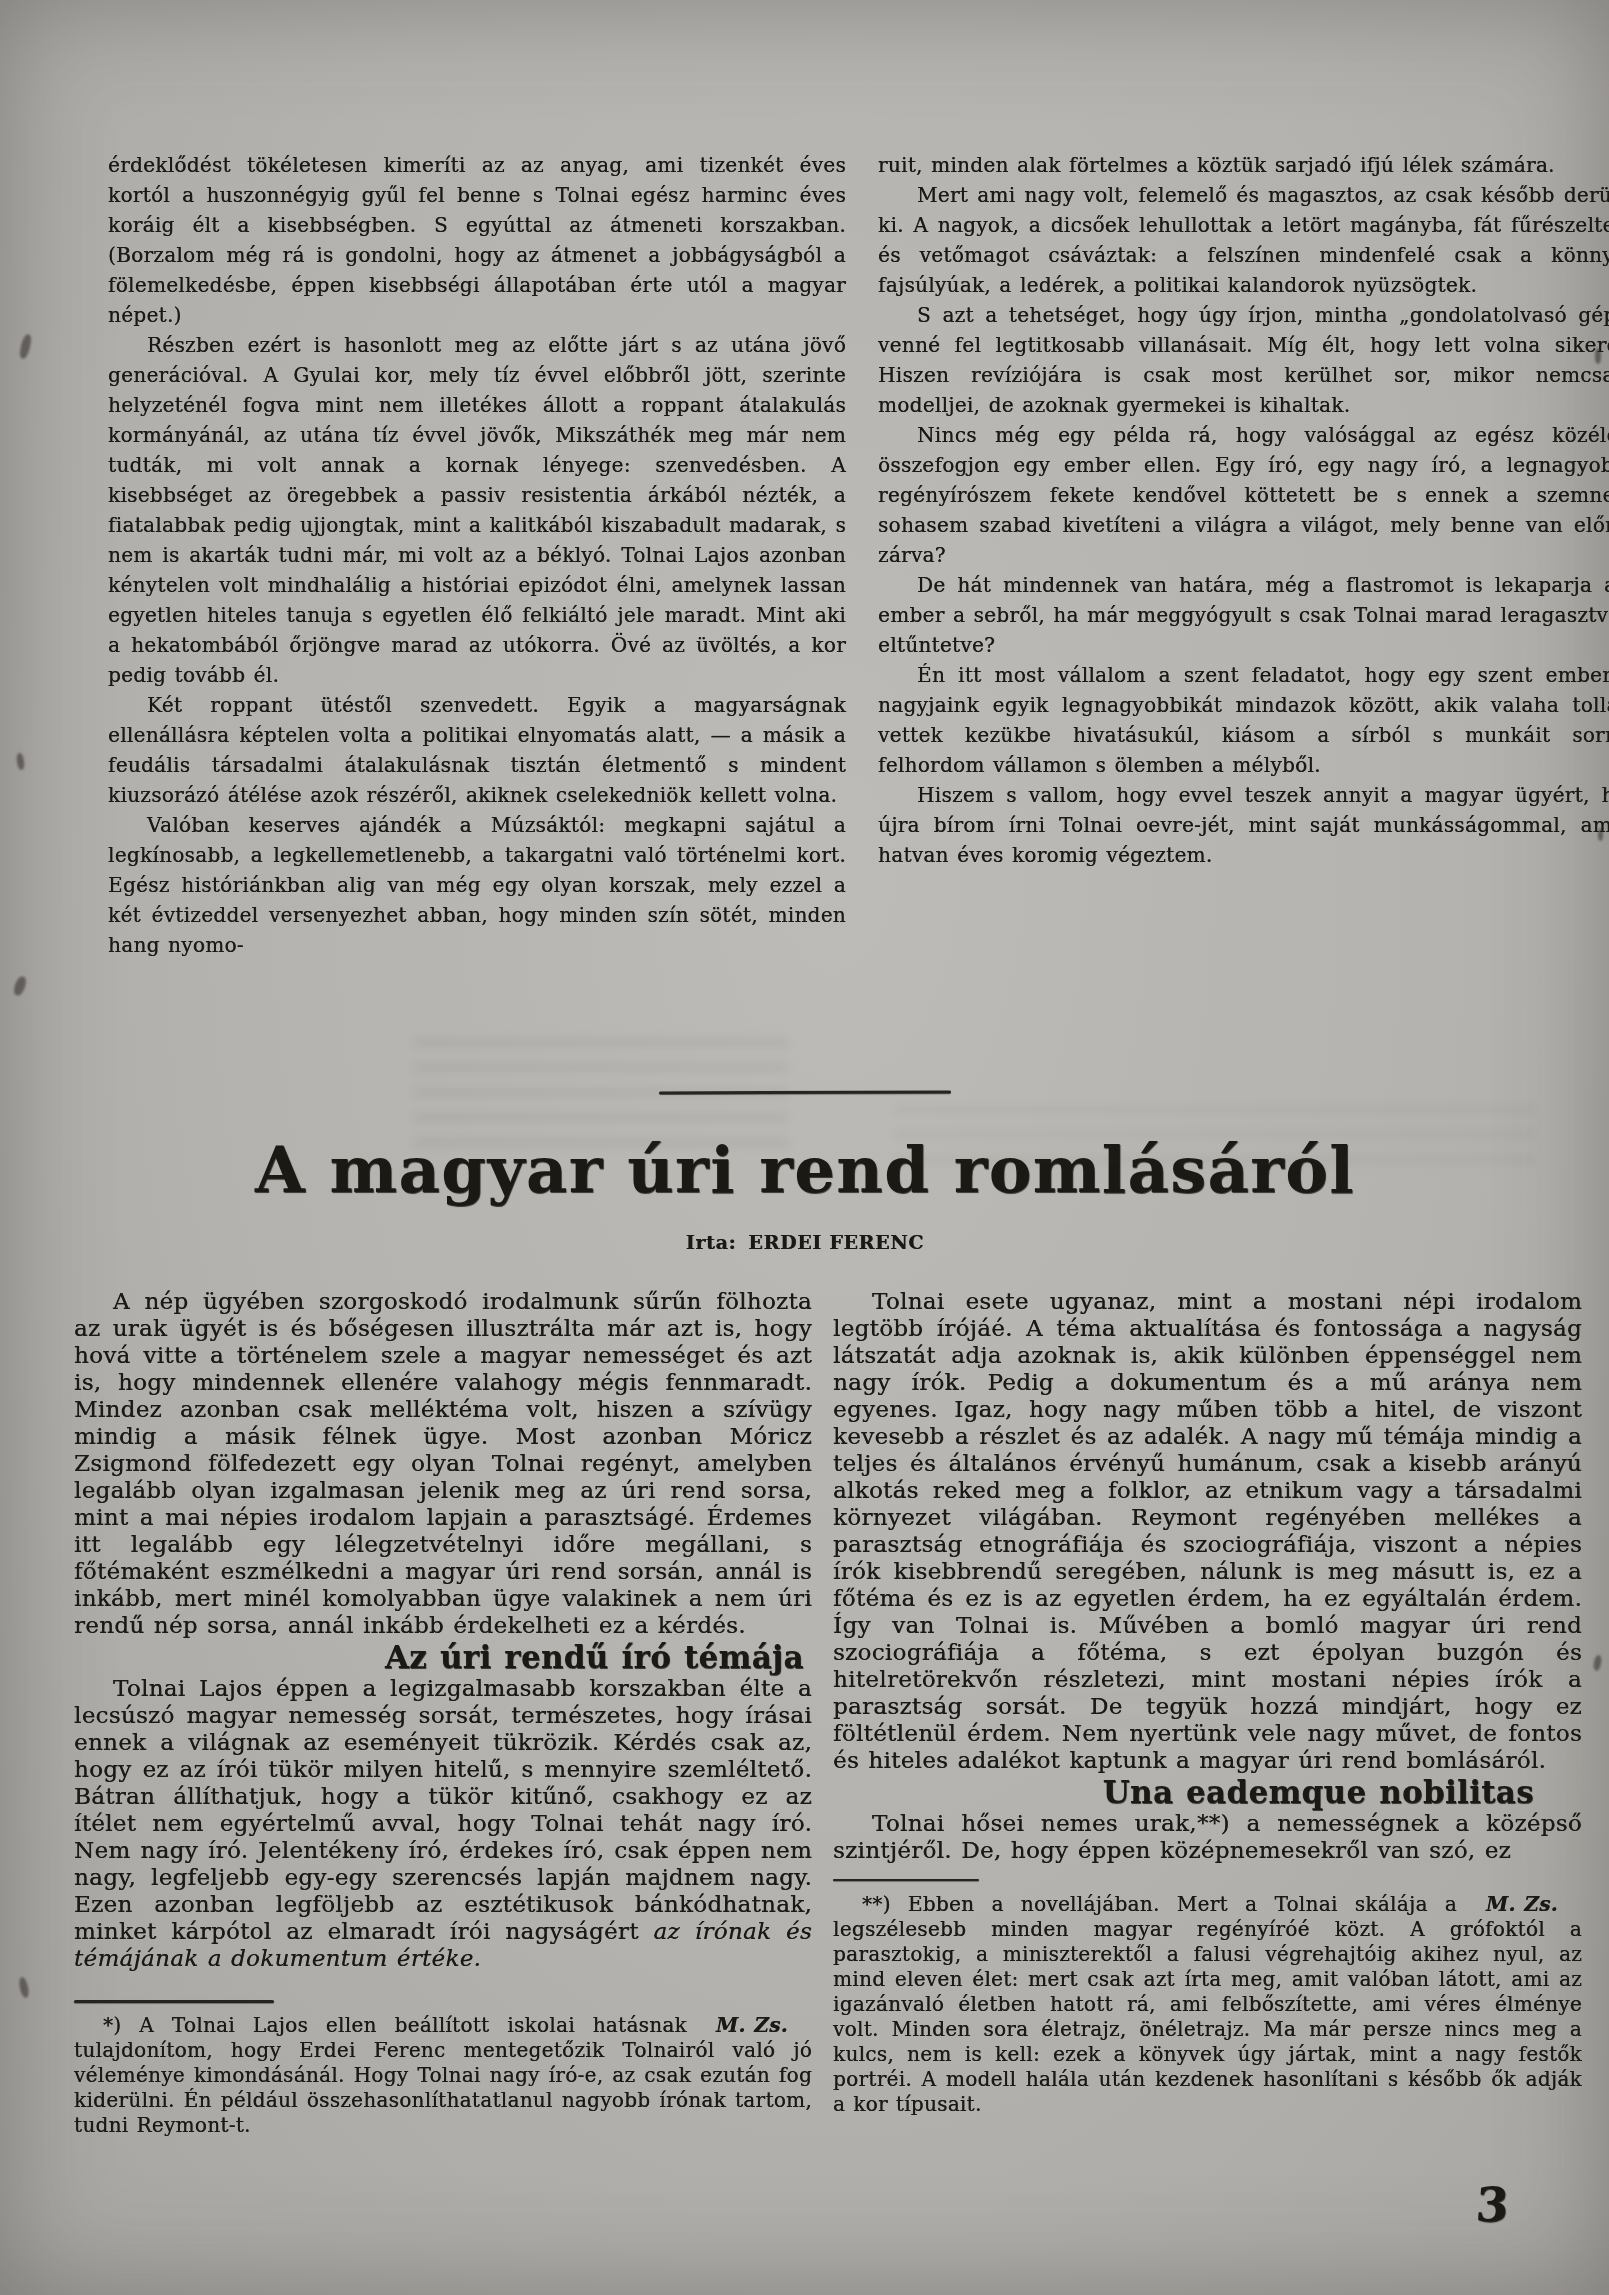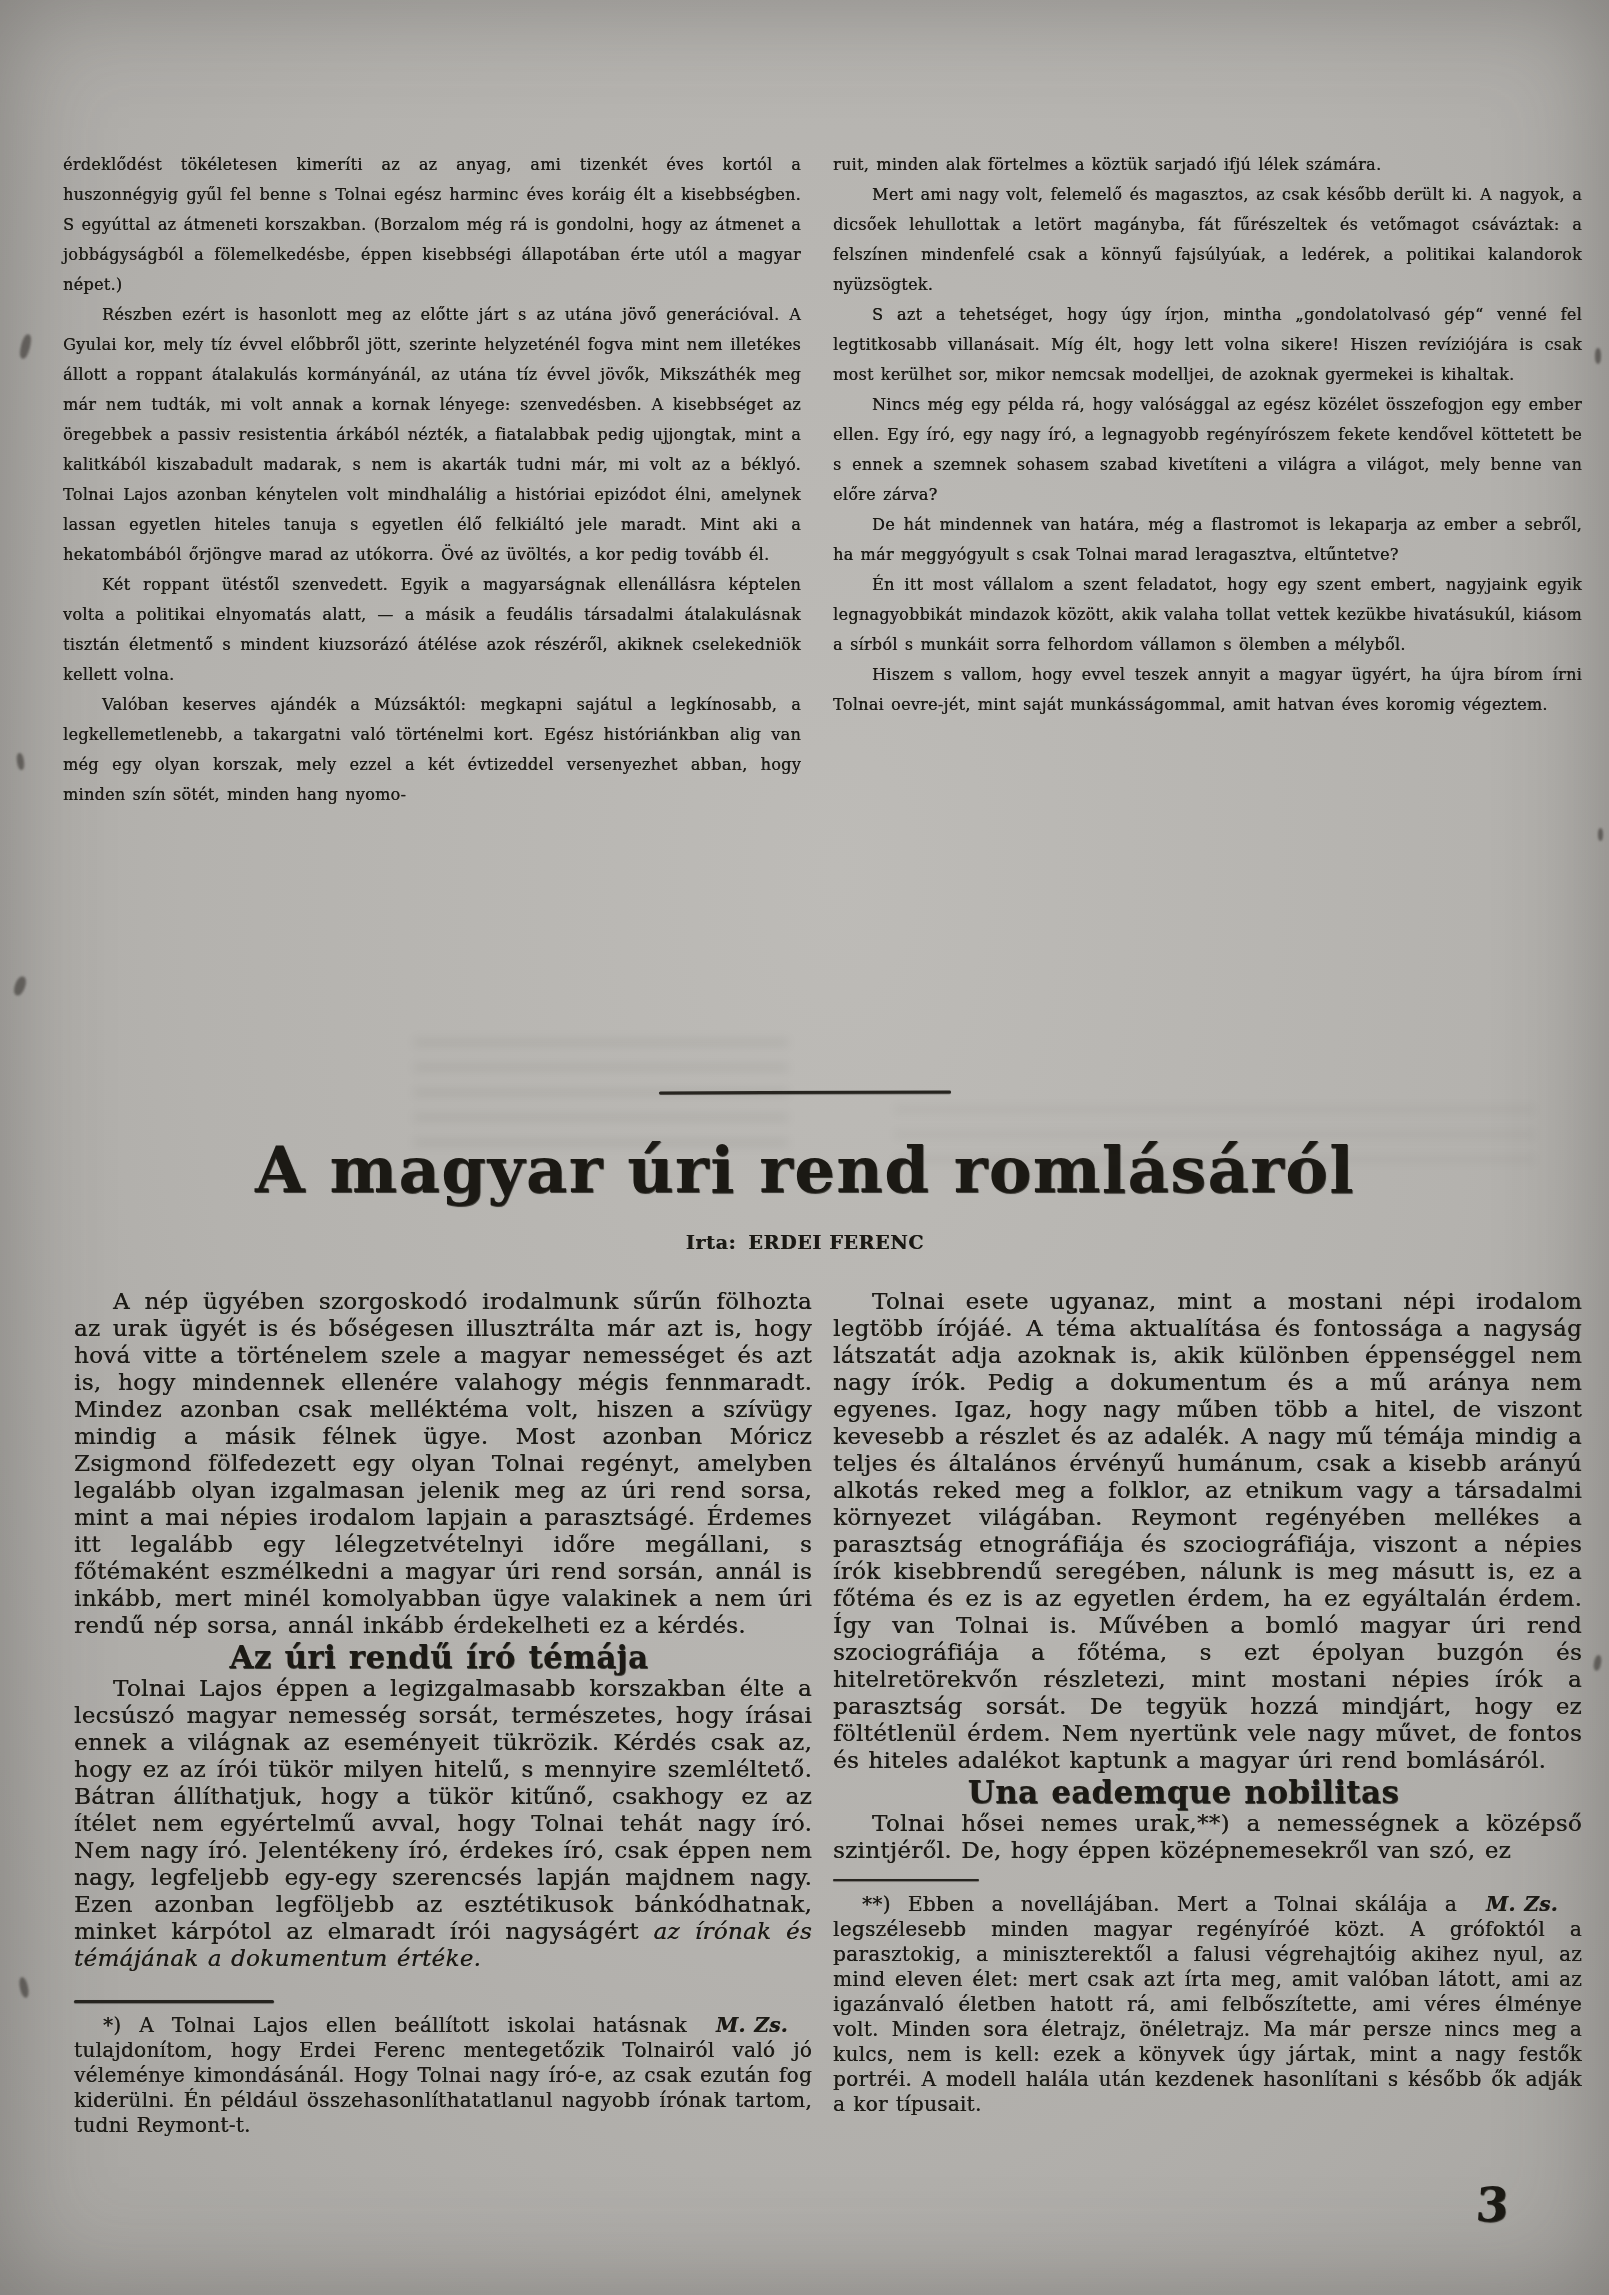--- a/index.html
+++ b/index.html
@@ -12,35 +12,34 @@
     font-family:"DejaVu Serif","Liberation Serif",serif;
     color:#1b1914;
   }
   .col{
     position:absolute;
     text-align:justify;
     letter-spacing:0.3px;
     word-spacing:1.7px;
     text-shadow:0.3px 0.3px 0.5px rgba(24,22,17,.85);
   }
-  .top{font-size:16px;line-height:30px;}
+  .top{font-size:20px;line-height:30px;margin-left:45px;}
   .main{font-size:23px;line-height:27px;}
   .col p{margin:0;text-indent:39px;}
   .col p.noind{text-indent:0;}
   h1.article-title{
     margin:0;font-size:64px;line-height:73px;font-weight:700;
     letter-spacing:1.3px;text-shadow:0.7px 0.7px 0.8px rgba(24,22,17,.8);
   }
   .byline{margin:25px 0 0 0;font-size:19px;font-weight:700;letter-spacing:0.7px;
     text-shadow:0.4px 0.4px 0.5px rgba(24,22,17,.8);}
   .byline .prefix{font-weight:700;margin-right:12px;}
   h2.section-heading{
     font-size:31px;line-height:36px;font-weight:700;margin:0;
     text-shadow:0.5px 0.5px 0.7px rgba(24,22,17,.8);
-    text-align:center;
   }
   .heading-left{text-align:right;padding-right:8px;margin:31px 0 25px 0;}
   .heading-right{text-align:right;padding-right:48px;margin:27px 0 21.4px 0;}
   .rule{
     background:#26241f;height:3.3px;border-radius:2px;
     box-shadow:0 0.7px 0.7px rgba(24,22,17,.5);
   }
   .divider-rule{position:absolute;left:659px;top:1091px;width:292px;height:3.3px;transform:rotate(-.15deg);}
   .footnote-rule{margin:28px 0 10.7px 0;height:2.7px;}
   .fn-rule-left{width:200px;}

